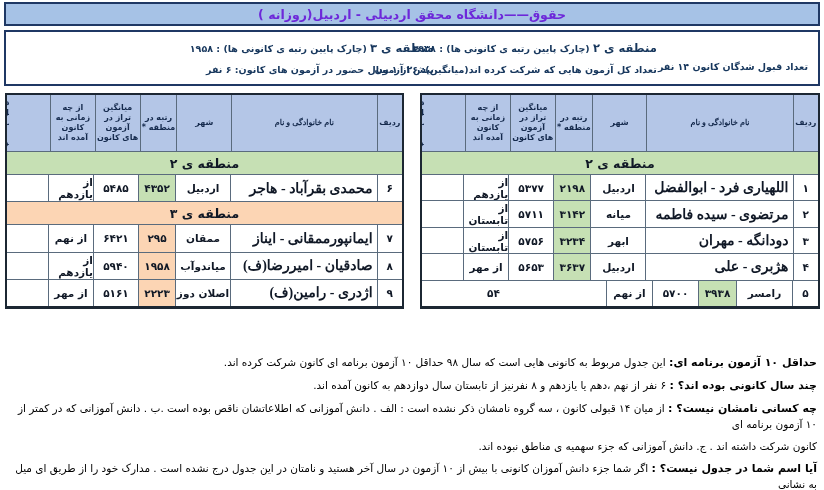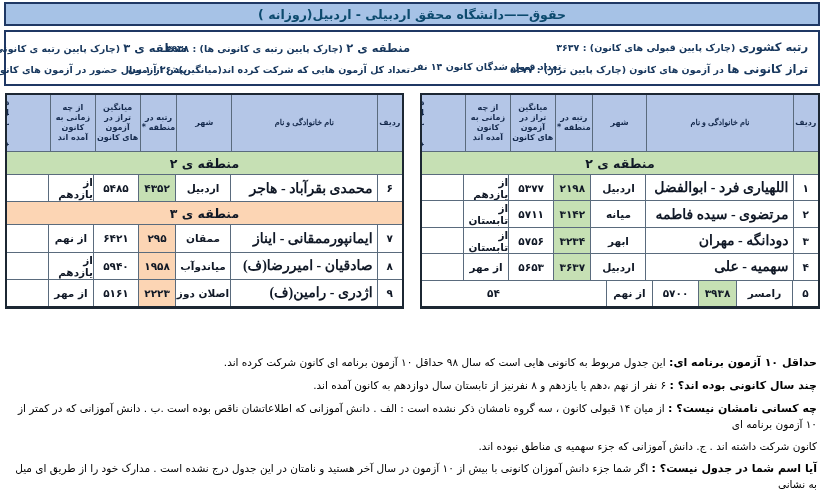--- a/index.html
+++ b/index.html
@@ -7,21 +7,21 @@
     width:824px;height:490px;position:relative;overflow:hidden;
     background:#ffffff;
     font-family:"DejaVu Sans",sans-serif;
     direction:rtl;
   }
   
   .title-bar{
     position:absolute;top:2px;right:4px;left:4px;height:24px;
     background:var(--title-bg);border:2px solid var(--border-navy);
     display:flex;align-items:center;justify-content:center;
-    font-weight:bold;font-size:12.5px;color:#0c4a6e;box-sizing:border-box;
+    font-weight:bold;font-size:12.5px;color:#6d28d9;box-sizing:border-box;
   }
   
   .info-bar{
     position:absolute;top:30px;right:4px;left:4px;height:56px;
     background:#fff;border:2px solid var(--border-navy);
     display:flex;flex-direction:row;box-sizing:border-box;
     padding:4px 8px;
   }
   .info-col{
     display:flex;flex-direction:column;justify-content:space-around;
@@ -77,24 +77,20 @@
   }
   .note-line{margin-bottom:7px;line-height:1.45;white-space:pre-wrap;}
   .note-label{font-weight:bold;font-size:11px;}
 </style>
 </head>
 <body>
 
 <div class="title-bar">حقوق——دانشگاه محقق اردبیلی - اردبیل(روزانه )</div>
 
 <div class="info-bar" id="info-bar">
-    <div class="info-col c0">
-      <div class="info-line"><span class="em">رتبه کشوری</span><span> (چارک پایین قبولی های کانون) : ۳۶۳۷</span></div>
-      <div class="info-line"><span class="em">تراز کانونی ها</span><span> در آزمون های کانون (چارک پایین تراز) : ۵۳۷۷</span></div>
-    </div>
     <div class="info-col c1">
       <div class="info-line"><span></span></div>
       <div class="info-line"><span>تعداد قبول شدگان کانون ۱۴ نفر</span></div>
     </div>
     <div class="info-col c2">
       <div class="info-line"><span class="em">منطقه ی ۲</span><span> (چارک پایین رتبه ی کانونی ها) : ۳۹۳۸</span></div>
       <div class="info-line"><span>تعداد کل آزمون هایی که شرکت کرده اند(میانگین): ۲۶ آزمون</span></div>
     </div>
     <div class="info-col c3">
       <div class="info-line"><span class="em">منطقه ی ۳</span><span> (چارک پایین رتبه ی کانونی ها) : ۱۹۵۸</span></div>
@@ -135,21 +131,21 @@
       <div class="tcell c0w">۳</div>
       <div class="tcell c1w cell-name">دودانگه - مهران</div>
       <div class="tcell c2w">ابهر</div>
       <div class="tcell c3w cell-rank tone-green">۳۲۳۴</div>
       <div class="tcell c4w">۵۷۵۶</div>
       <div class="tcell c5w">از تابستان</div>
       <div class="tcell c6w">۲۷</div>
     </div>
     <div class="trow">
       <div class="tcell c0w">۴</div>
-      <div class="tcell c1w cell-name">سهمیه - علی</div>
+      <div class="tcell c1w cell-name">هژبری - علی</div>
       <div class="tcell c2w">اردبیل</div>
       <div class="tcell c3w cell-rank tone-green">۳۶۳۷</div>
       <div class="tcell c4w">۵۶۵۳</div>
       <div class="tcell c5w">از مهر</div>
       <div class="tcell c6w">۱۵</div>
     </div>
     <div class="trow">
       <div class="tcell c0w">۵</div>
       <div class="tcell c2w">رامسر</div>
       <div class="tcell c3w cell-rank tone-green">۳۹۳۸</div>

